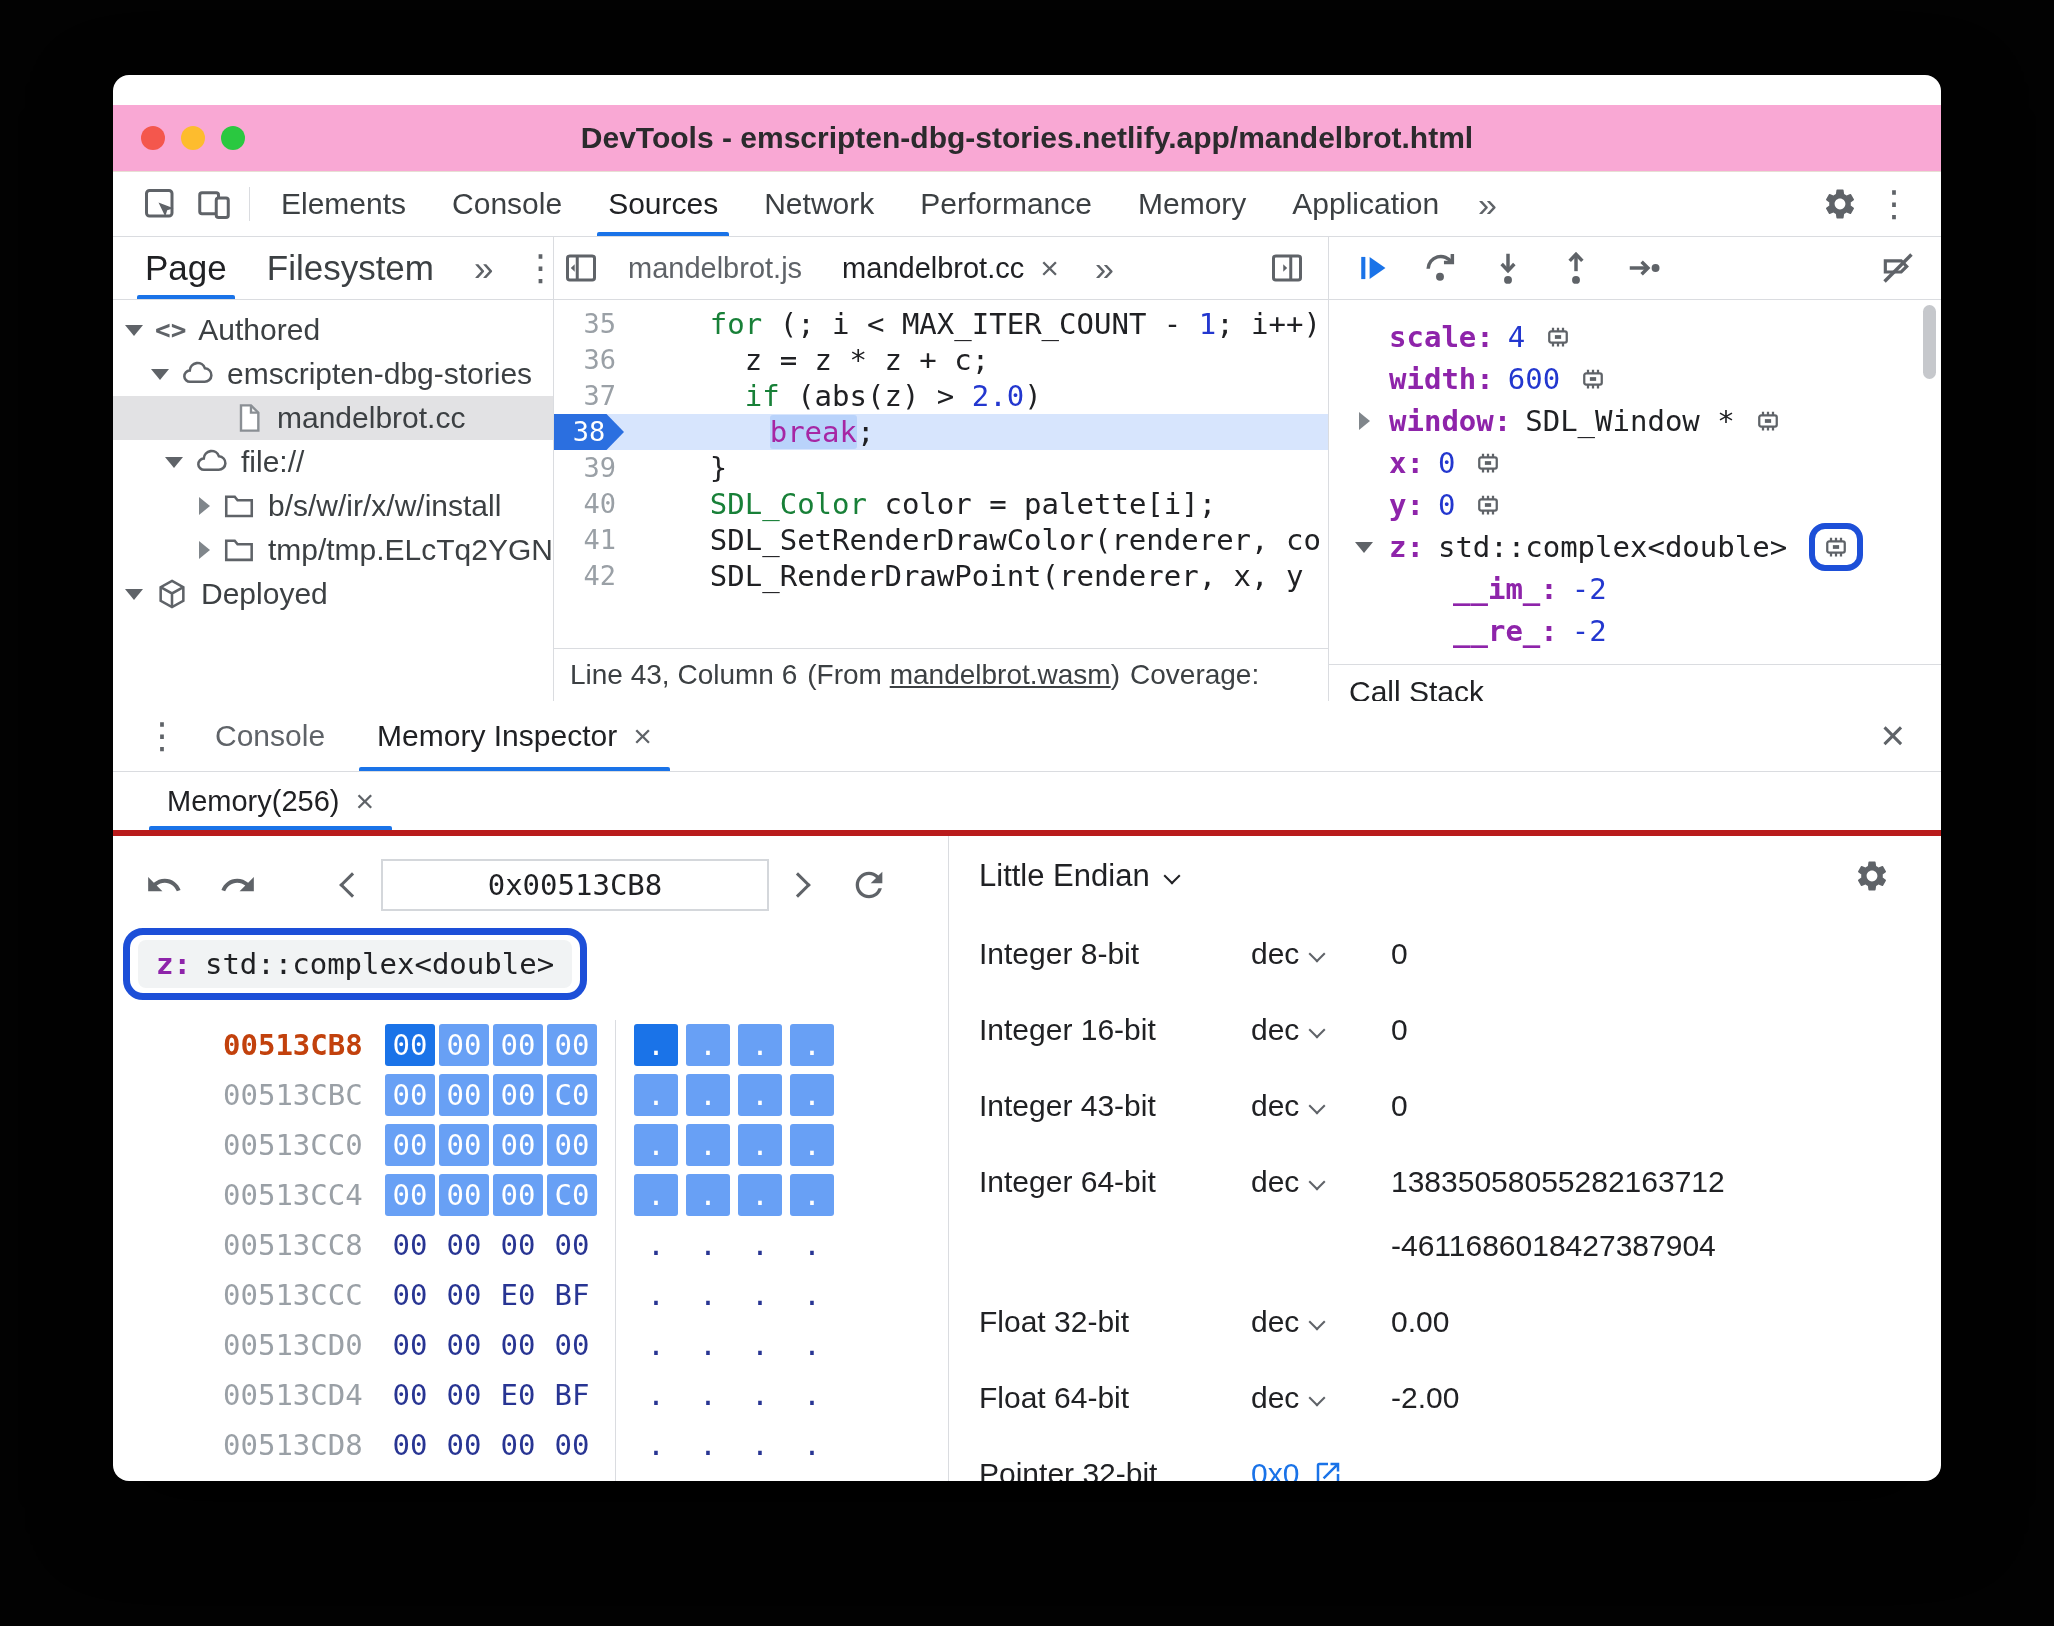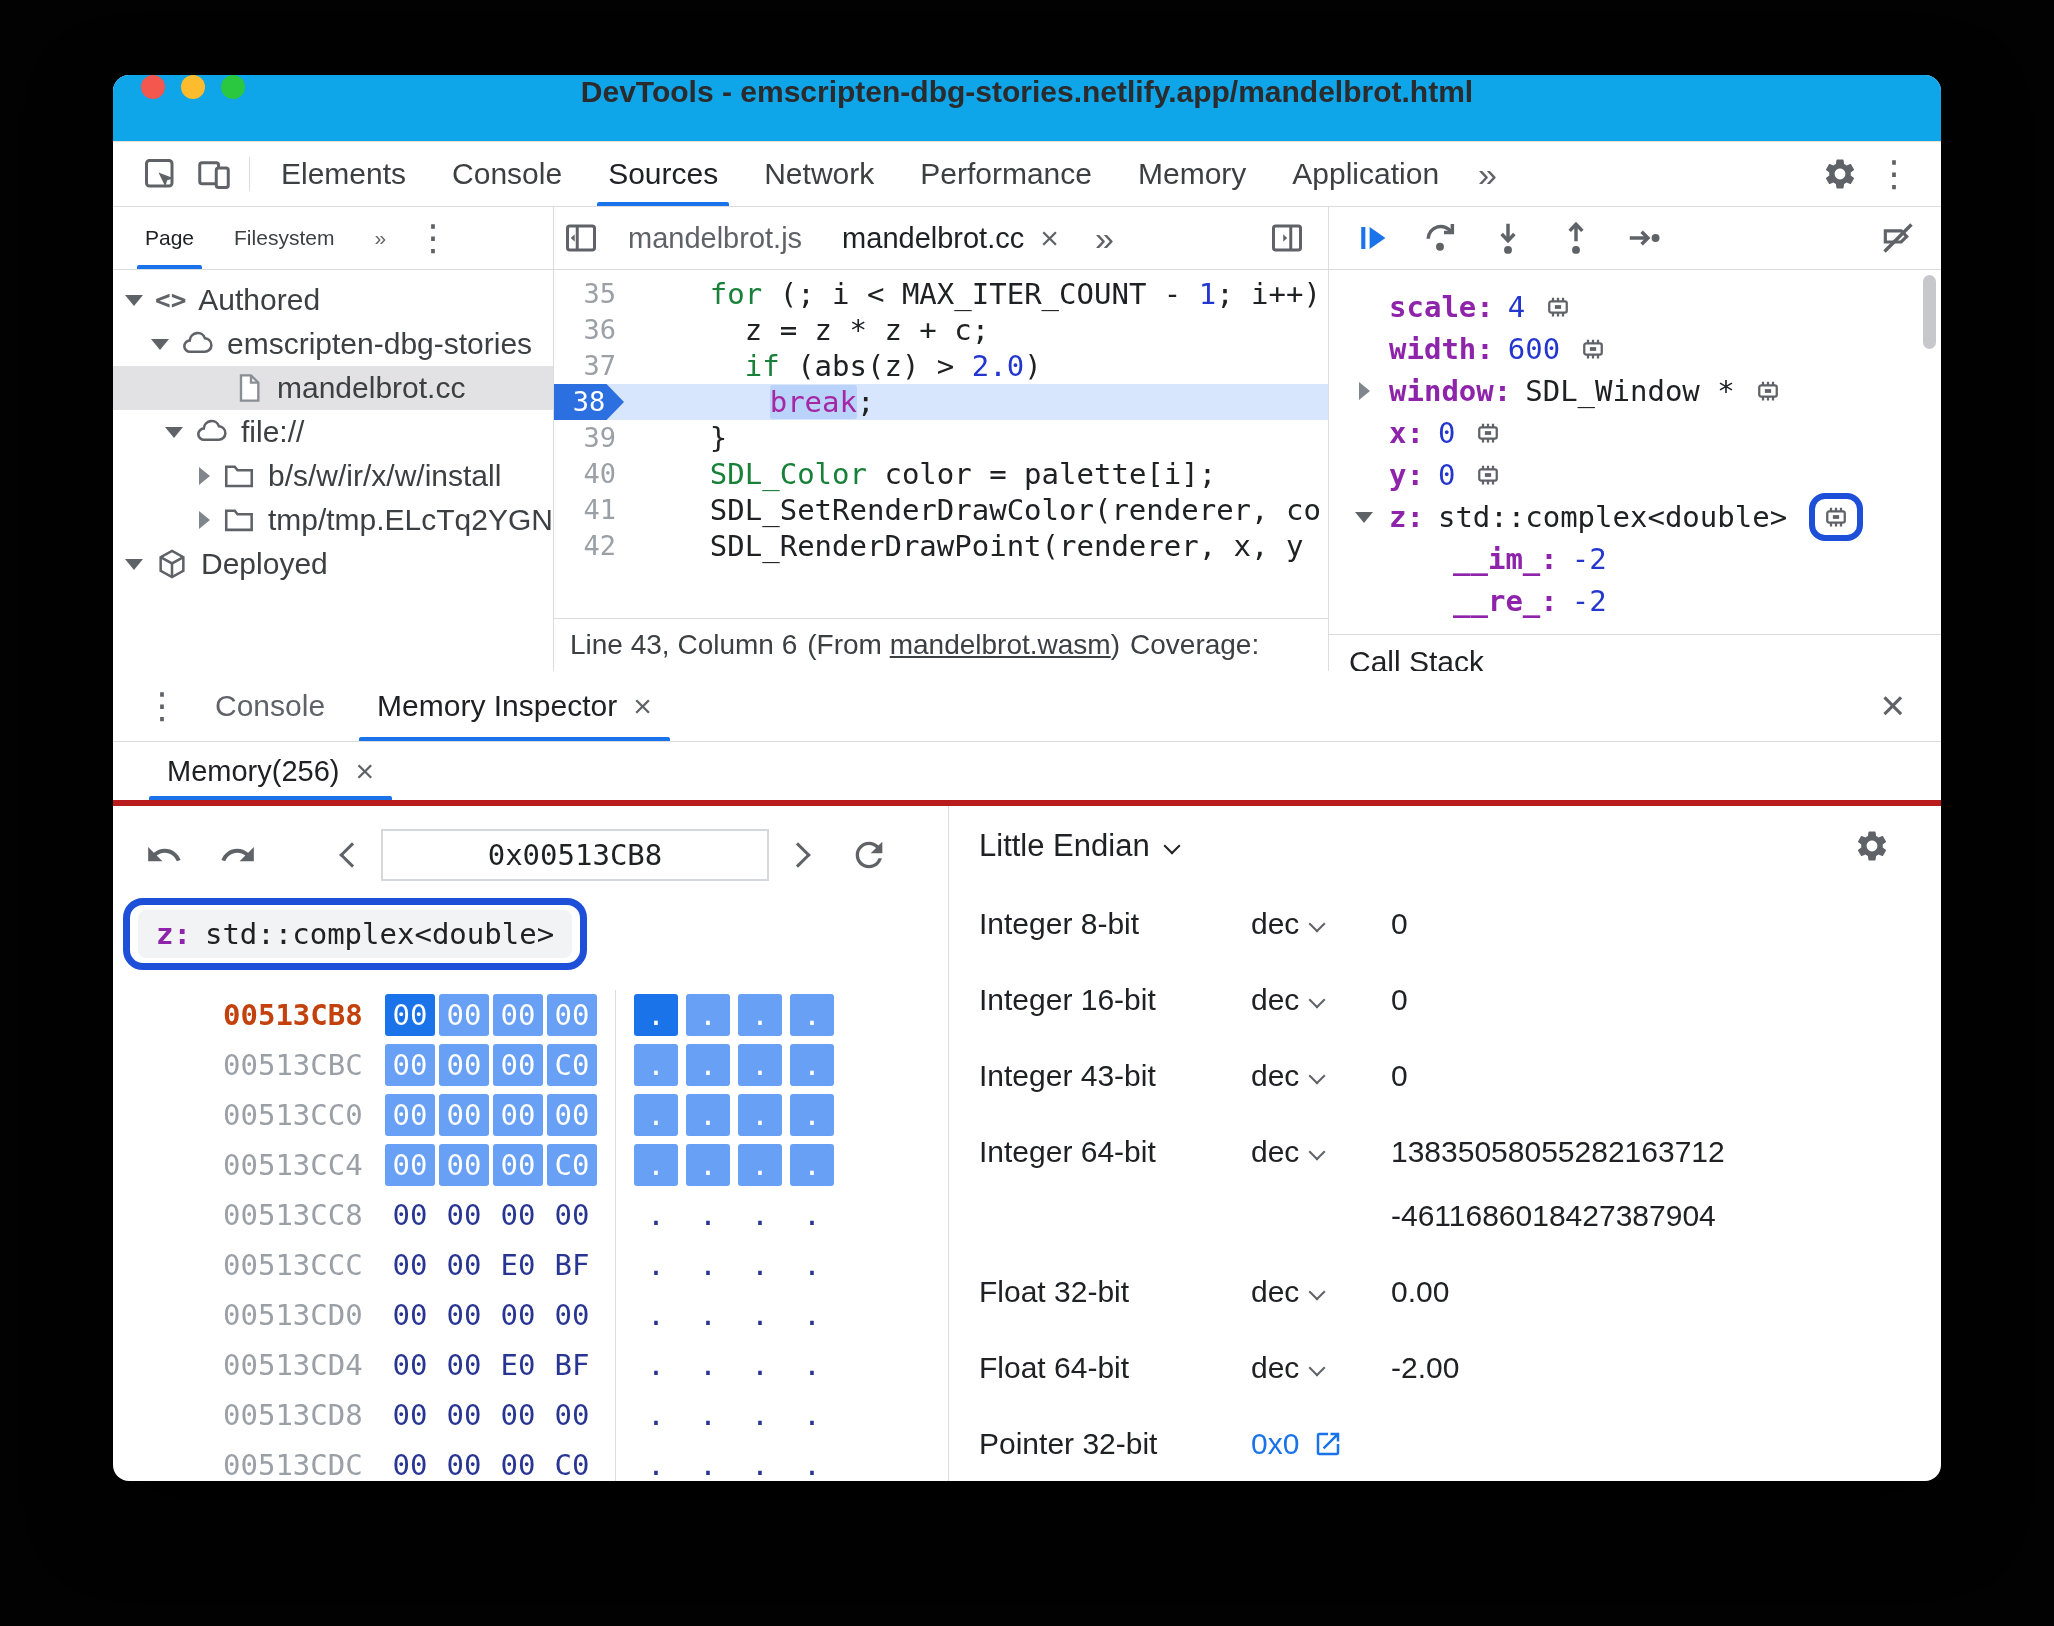--- a/index.html
+++ b/index.html
@@ -2,41 +2,41 @@
 <html><head>
 <meta charset="utf-8">
 <style>
   html,body{margin:0;padding:0;background:#000;}
   .stage{position:relative;width:2054px;height:1626px;background:#020202;overflow:hidden;
          font-family:"Liberation Sans",sans-serif;-webkit-font-smoothing:antialiased;}
   .window{position:absolute;left:113px;top:75px;width:1828px;height:1406px;background:#fff;
           border-radius:16px;overflow:hidden;display:flex;flex-direction:column;
           box-shadow:0 30px 80px rgba(0,0,0,.85);}
   
-  .titlebar{height:66px;flex:none;background:#0ea5e9;border-bottom:1px solid #e7dfd4;
-            display:flex;position:relative;}
+  .titlebar{height:66px;flex:none;background:#f9a8d4;border-bottom:1px solid #e7dfd4;
+            display:flex;align-items:center;position:relative;margin-top:30px;}
   .traffic{display:flex;gap:16px;margin-left:28px;z-index:2;}
   .tl{width:24px;height:24px;border-radius:50%;display:inline-block;}
   .tl.red{background:#f4574d;}.tl.yellow{background:#fdbc2e;}.tl.green{background:#2ac840;}
   .win-title{position:absolute;left:0;right:0;text-align:center;font-size:30px;font-weight:700;color:#2b2b2d;}
   
   .main-tabs{height:64px;flex:none;border-bottom:1px solid #dadce0;display:flex;align-items:center;padding:0 20px;}
   .tool-icon{width:54px;height:54px;display:inline-flex;align-items:center;justify-content:center;flex:none;}
   .vdiv{width:1px;height:34px;background:#dadce0;margin:0 8px;flex:none;}
   .tab{position:relative;height:100%;display:flex;align-items:center;padding:0 23px;font-size:30px;color:#3c4043;white-space:nowrap;}
   .tab.active{color:#202124;}
   .tab.active::after{content:"";position:absolute;left:12px;right:12px;bottom:0;height:4px;background:#1a73e8;border-radius:2px 2px 0 0;}
   .tab.more{color:#5f6368;font-size:34px;padding:0 16px;}
   .kebab{font-size:36px;color:#5f6368;}
   .spacer{flex:1;}
   
   .sources-area{height:464px;flex:none;display:flex;min-width:0;}
   .sidebar{width:440px;flex:none;border-right:1px solid #dadce0;display:flex;flex-direction:column;overflow:hidden;}
   .side-tabs{height:62px;flex:none;border-bottom:1px solid #dadce0;display:flex;align-items:center;padding-left:12px;}
-  .side-tabs .tab{font-size:21px;padding:0 20px;}
+  .side-tabs .tab{font-size:35px;padding:0 20px;}
   .tree{flex:1;padding-top:8px;font-size:30px;color:#3c4043;overflow:hidden;}
   .tree-row{height:44px;display:flex;align-items:center;gap:12px;white-space:nowrap;overflow:hidden;}
   .tree-row.selected{background:#e2e2e4;}
   .tri-down{width:0;height:0;border-left:9px solid transparent;border-right:9px solid transparent;border-top:11px solid #5f6368;flex:none;}
   .tri-right{width:0;height:0;border-top:9px solid transparent;border-bottom:9px solid transparent;border-left:11px solid #80868b;flex:none;}
   .code-glyph{font-family:"DejaVu Sans Mono",monospace;font-size:26px;color:#5f6368;font-weight:700;flex:none;}
   
   .editor{flex:1;display:flex;flex-direction:column;min-width:0;}
   .ed-tabs{height:62px;flex:none;border-bottom:1px solid #dadce0;display:flex;align-items:center;font-size:29px;color:#5f6368;}
   .ed-tab{height:100%;display:flex;align-items:center;gap:16px;padding:0 20px;white-space:nowrap;}

